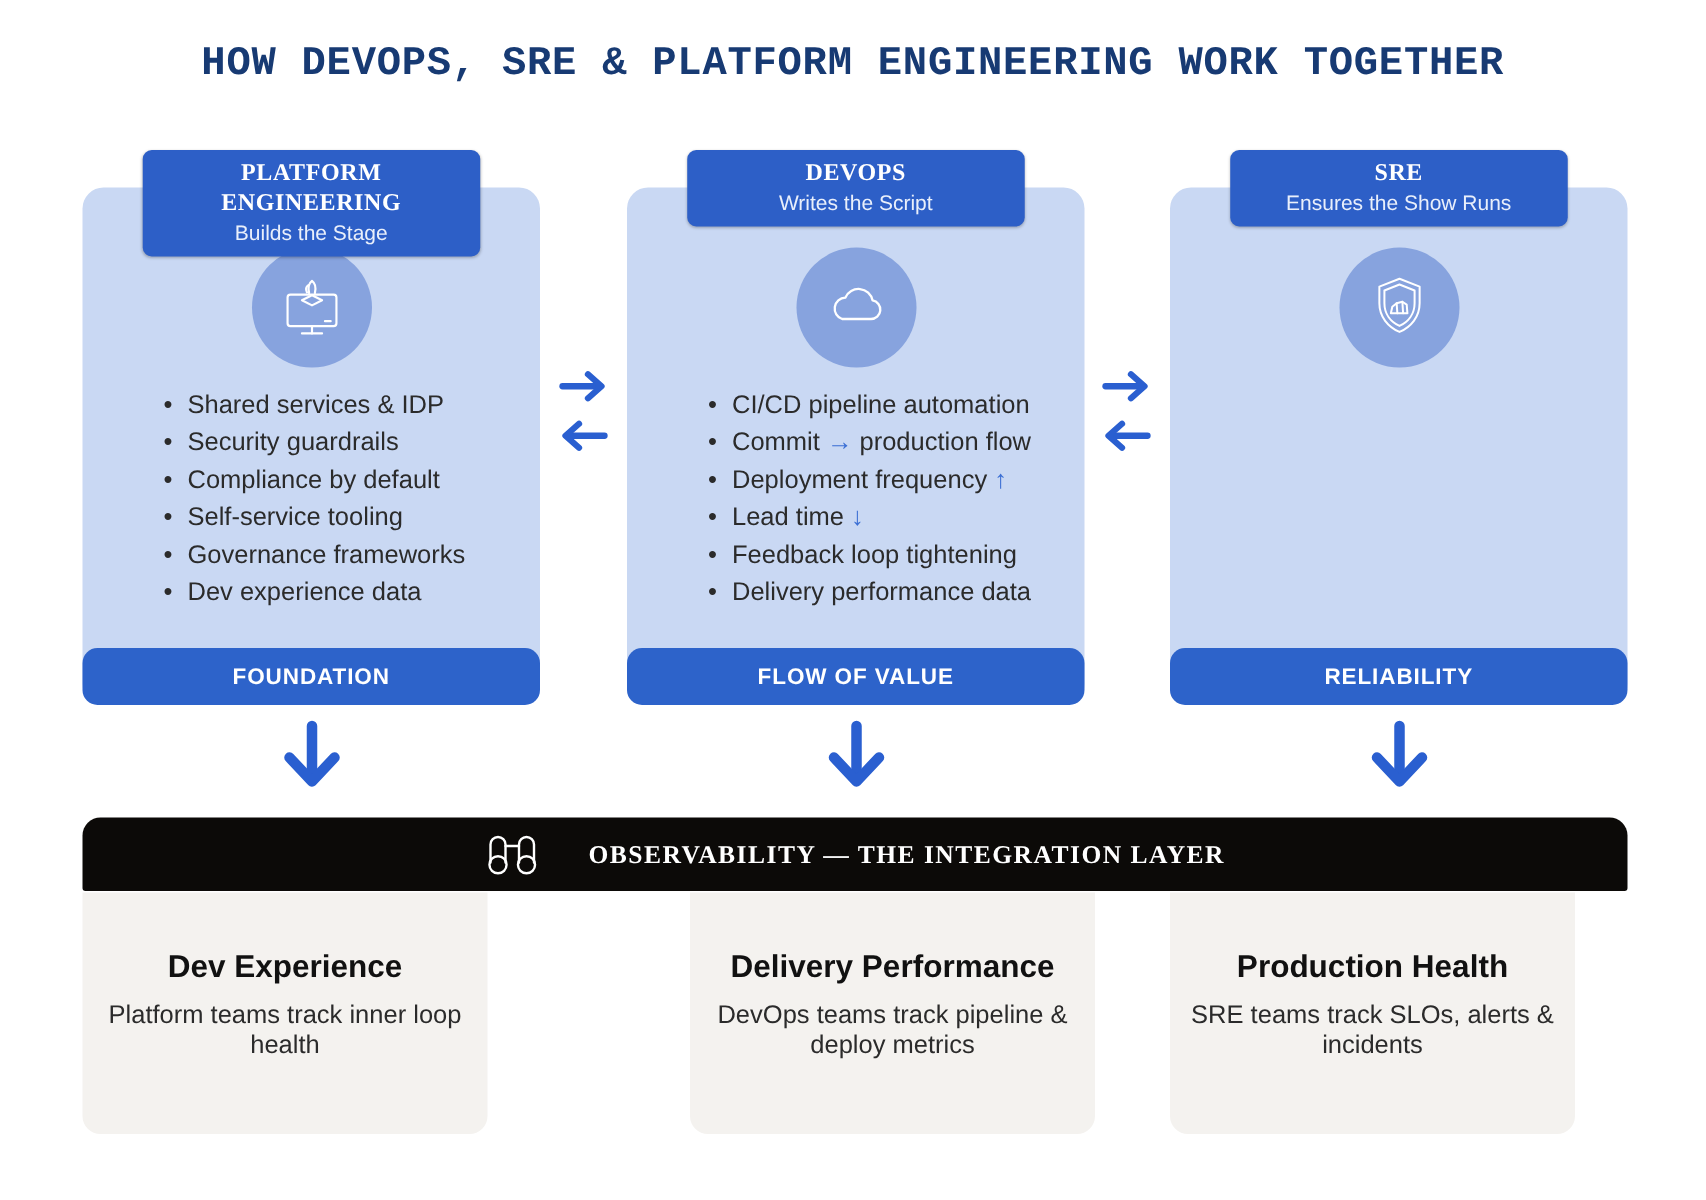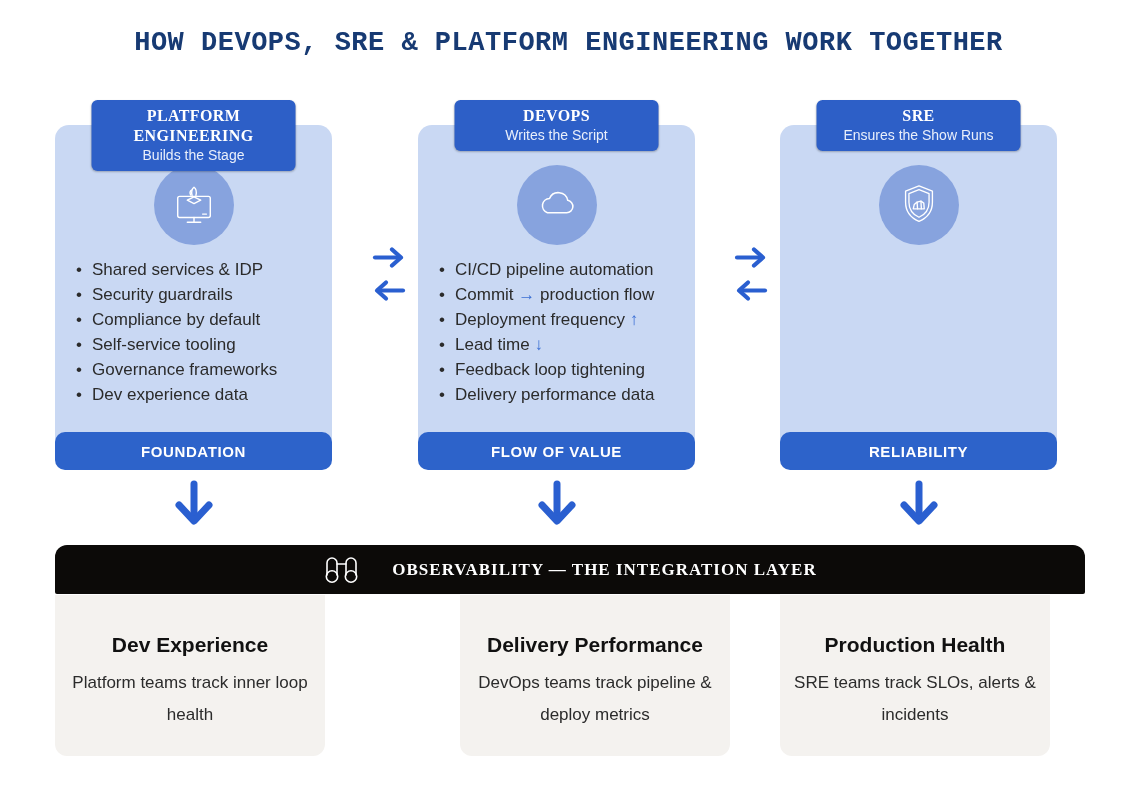--- a/index.html
+++ b/index.html
@@ -16,21 +16,21 @@
     position: absolute;
     top: 28px; left: 0; right: 0;
     text-align: center;
     font-family: Liberation Mono, monospace;
     font-weight: bold;
     font-size: 27px;
     letter-spacing: 0.5px;
     color: #173a73;
   }
   
-  .col { position: absolute; top: 100px; width: 277px; height: 430px; }
+  .col { position: absolute; top: 100px; width: 305px; height: 430px; }
   .col.c0 { left: 55px; }
   .col.c1 { left: 418px; }
   .col.c2 { left: 780px; }
 
   .badge {
     position: absolute;
     top: 0; left: 50%;
     transform: translateX(-50%);
     width: 74%;
     min-height: 50px;
@@ -67,22 +67,23 @@
     margin: 40px auto 0;
     border-radius: 50%;
     background: #87a3de;
     display: flex;
     align-items: center;
     justify-content: center;
   }
   .bullets {
     list-style: none;
     margin-top: 12px;
-    padding-left: 21px;
+    padding-left: 42px;
     padding-right: 6px;
+    margin-left: 12px;
   }
   .bullets li {
     position: relative;
     font-size: 17px;
     line-height: 25px;
     color: #2b2b2b;
     padding-left: 16px;
   }
   .bullets li::before {
     content: "•";
@@ -160,21 +161,21 @@
   .bottom-card.b2 { left: 780px; }
   .bottom-title {
     font-size: 21px;
     font-weight: bold;
     color: #111111;
   }
   .bottom-desc {
     margin: 10px auto 0;
     max-width: 272px;
     font-size: 17px;
-    line-height: 32px;
+    line-height: 20px;
     color: #2b2b2b;
   }
   svg { display: block; }
 </style>
 </head>
 <body>
 
 <div class="page">
 
   <h1 class="title">HOW DEVOPS, SRE &amp; PLATFORM ENGINEERING WORK TOGETHER</h1>

